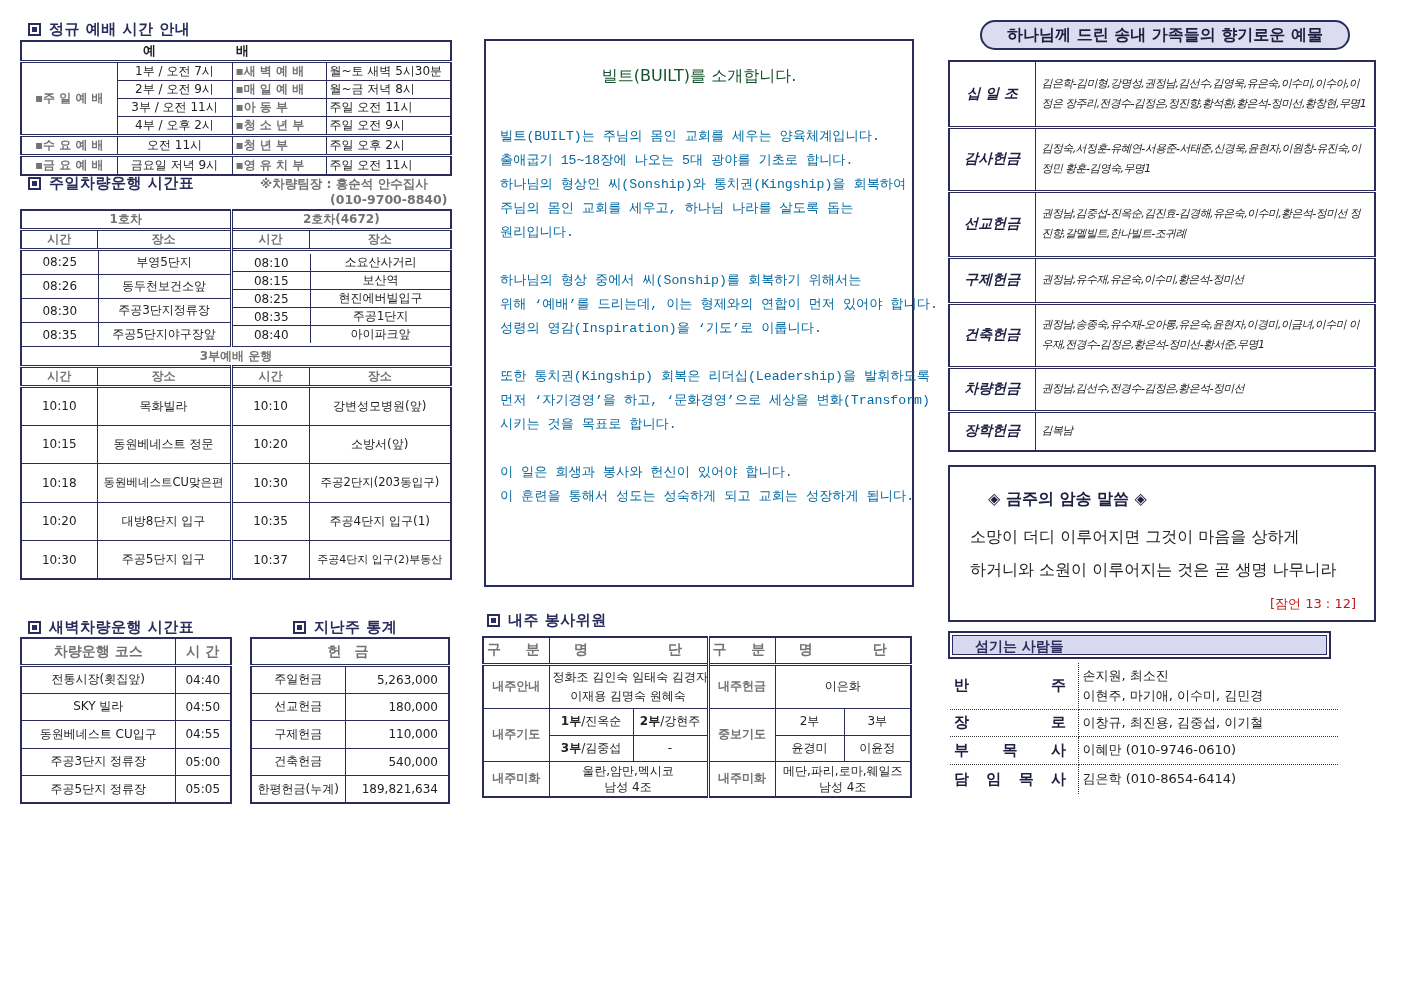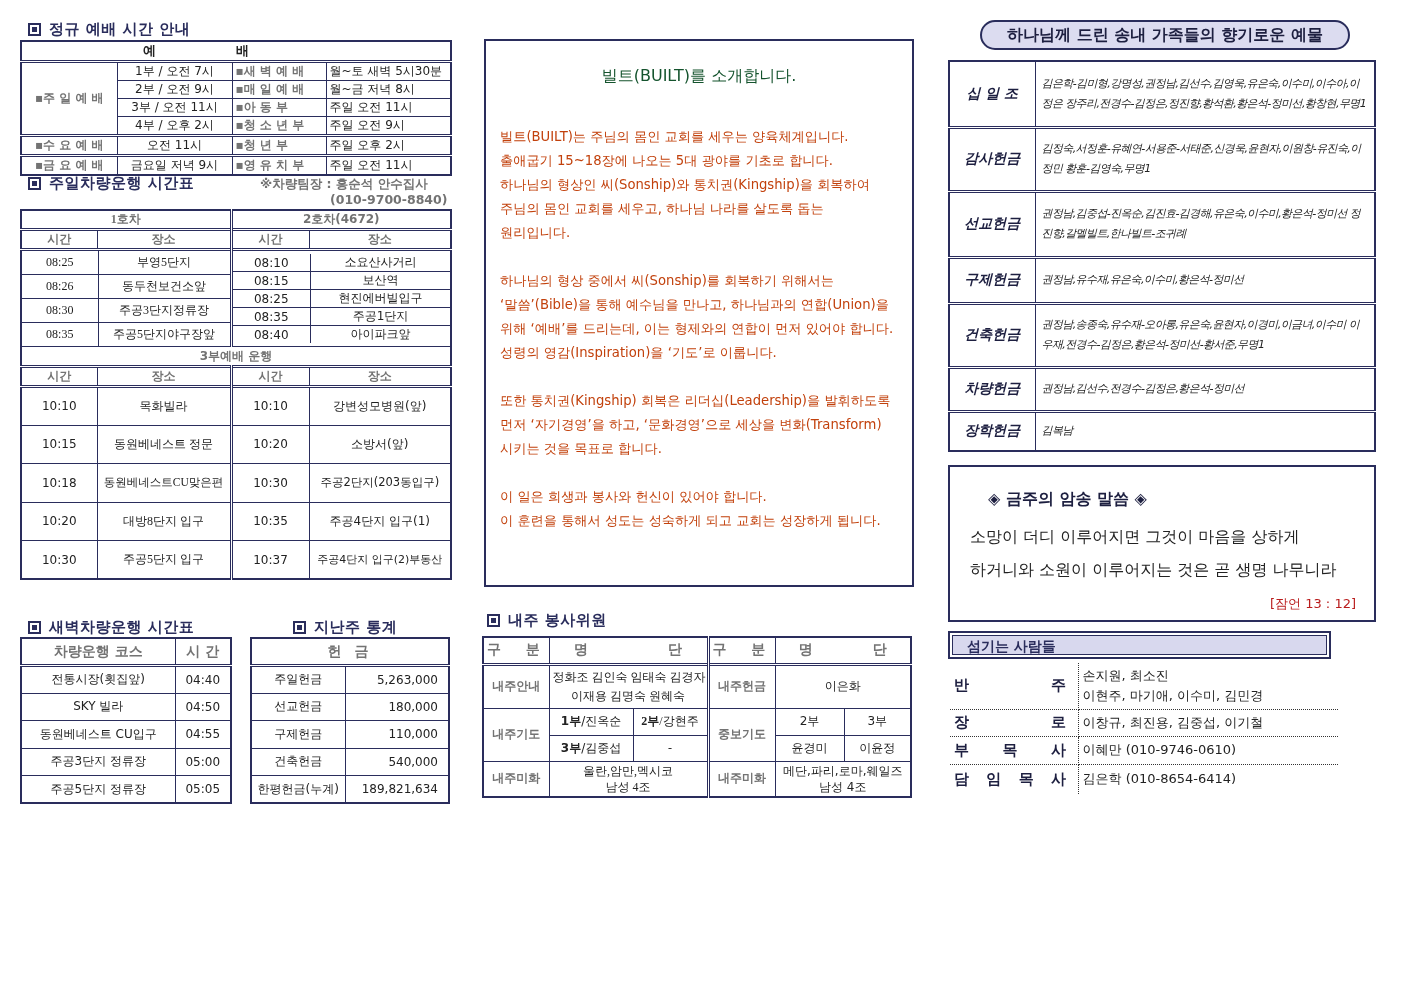--- a/index.html
+++ b/index.html
@@ -7,21 +7,21 @@
   body { position: relative; font-family: "DejaVu Sans", "Liberation Sans", sans-serif; color: #222; font-size: 12px; }
   .abs { position: absolute; }
   .sec-title { position: absolute; font-weight: bold; font-size: 15px; color: #2a2d5c; display: flex; align-items: center; gap: 8px; letter-spacing: 0.5px; }
   .sq-icon { width: 13px; height: 13px; border: 2px solid #2a2d5c; position: relative; display: inline-block; }
   .sq-icon::after { content: ""; position: absolute; left: 2px; top: 2px; right: 2px; bottom: 2px; background: #2a2d5c; }
   table { border-collapse: collapse; table-layout: fixed; }
   td, th { border: 1px solid #2a2d5c; text-align: center; vertical-align: middle; font-weight: normal; padding: 0 3px; white-space: nowrap; overflow: hidden; }
   .tbl-outer { border: 2px solid #2a2d5c; }
   .bold { font-weight: bold; color: #737373; }
   .dbl-b { border-bottom: 3px double #2a2d5c; }
-  .dbl-r { border-right: 3px double #2a2d5c; font-family: Liberation Serif, serif; }
+  .dbl-r { border-right: 3px double #2a2d5c; }
   .left { text-align: left; }
   .right { text-align: right; padding-right: 10px; }
 
   
   #worship { left: 20px; top: 40px; width: 430px; }
   #worship td { height: 16.5px; font-size: 12px; }
   #worship .hdr td { height: 18px; font-weight: bold; font-size: 13px; letter-spacing: 80px; }
 
   
   #sun-veh { left: 20px; top: 209px; width: 430px; }
@@ -29,21 +29,21 @@
 
   
   #dawn-veh { left: 20px; top: 637px; width: 212px; }
   #dawn-veh td { height: 27.5px; font-size: 12px; }
   #stats { left: 250px; top: 637px; width: 200px; }
   #stats td { height: 27.5px; font-size: 12px; }
 
   
   #built { left: 484px; top: 39px; width: 430px; height: 548px; border: 2px solid #2a2d5c; padding: 0 14px; }
   #built .title { text-align: center; font-size: 16px; margin-top: 25px; margin-bottom: 38px; color: #14532d; }
-  #built p { font-size: 13.2px; line-height: 24px; color: #c2410c; white-space: nowrap; }
+  #built p { font-size: 13.2px; line-height: 24px; color: #0369a1; white-space: nowrap; font-family: Liberation Mono, monospace; }
   #built .gap { height: 24px; }
 
   
   #servants { left: 482px; top: 636px; width: 430px; }
   #servants td { font-size: 12px; }
 
   
   #offer-banner { left: 980px; top: 20px; width: 370px; height: 30px; border: 2px solid #2a2d5c; border-radius: 16px; background: #dcdcf0; text-align: center; font-size: 16px; font-weight: bold; color: #1d1f40; line-height: 26px; }
   #offerings { left: 948px; top: 60px; width: 428px; border: 2px solid #2a2d5c; }
   #offerings td { border: 1px solid #2a2d5c; }
@@ -52,21 +52,21 @@
   #offerings tr { border-bottom: 3px double #2a2d5c; font-style: italic; }
 
   
   #verse { left: 948px; top: 465px; width: 428px; height: 157px; border: 2px solid #2a2d5c; }
   #verse .vt { position: absolute; left: 38px; top: 22px; font-size: 16px; font-weight: bold; color: #1d1f40; }
   #verse .vl { position: absolute; left: 20px; font-size: 16px; color: #222; white-space: nowrap; }
   #verse .vr { position: absolute; right: 18px; top: 128px; font-size: 13px; color: #b91c1c; }
 
   
   #serve-title { left: 948px; top: 631px; width: 383px; height: 28px; border: 2px solid #2a2d5c; padding: 2px; }
-  #serve-title div { width: 100%; height: 100%; border: 1px solid #2a2d5c; background: #d8d8ee; font-weight: bold; font-size: 14px; color: #2a2d5c; padding-left: 14px; line-height: 20px; }
+  #serve-title div { width: 100%; height: 100%; border: 1px solid #2a2d5c; background: #d8d8ee; font-weight: bold; font-size: 14px; color: #2a2d5c; padding-left: 22px; line-height: 20px; }
   #serve-tbl { left: 950px; top: 663px; width: 388px; }
   #serve-tbl td { border: none; border-bottom: 1px dotted #333; font-size: 13px; text-align: left; padding: 2px 4px; }
   #serve-tbl tr:last-child td { border-bottom: none; }
   #serve-tbl td.role { width: 128px; border-right: 1px dotted #333; font-weight: bold; font-size: 15px; color: #1d1f40; display: table-cell; }
   .role span { display: flex; justify-content: space-between; width: 112px; }
 </style>
 </head>
 <body>
 
 <div class="sec-title" style="left:28px;top:20px;">
@@ -320,21 +320,20 @@
 
 <div id="built" class="abs">
   <div class="title">빌트(BUILT)를 소개합니다.</div>
   <p>빌트(BUILT)는 주님의 몸인 교회를 세우는 양육체계입니다.</p>
   <p>출애굽기 15~18장에 나오는 5대 광야를 기초로 합니다.</p>
   <p>하나님의 형상인 씨(Sonship)와 통치권(Kingship)을 회복하여</p>
   <p>주님의 몸인 교회를 세우고, 하나님 나라를 살도록 돕는</p>
   <p>원리입니다.</p>
   <div class="gap"></div>
   <p>하나님의 형상 중에서 씨(Sonship)를 회복하기 위해서는</p>
-  <p>‘말씀’(Bible)을 통해 예수님을 만나고, 하나님과의 연합(Union)을</p>
   <p>위해 ‘예배’를 드리는데, 이는 형제와의 연합이 먼저 있어야 합니다.</p>
   <p>성령의 영감(Inspiration)을 ‘기도’로 이룹니다.</p>
   <div class="gap"></div>
   <p>또한 통치권(Kingship) 회복은 리더십(Leadership)을 발휘하도록</p>
   <p>먼저 ‘자기경영’을 하고, ‘문화경영’으로 세상을 변화(Transform)</p>
   <p>시키는 것을 목표로 합니다.</p>
   <div class="gap"></div>
   <p>이 일은 희생과 봉사와 헌신이 있어야 합니다.</p>
   <p>이 훈련을 통해서 성도는 성숙하게 되고 교회는 성장하게 됩니다.</p>
 </div>

